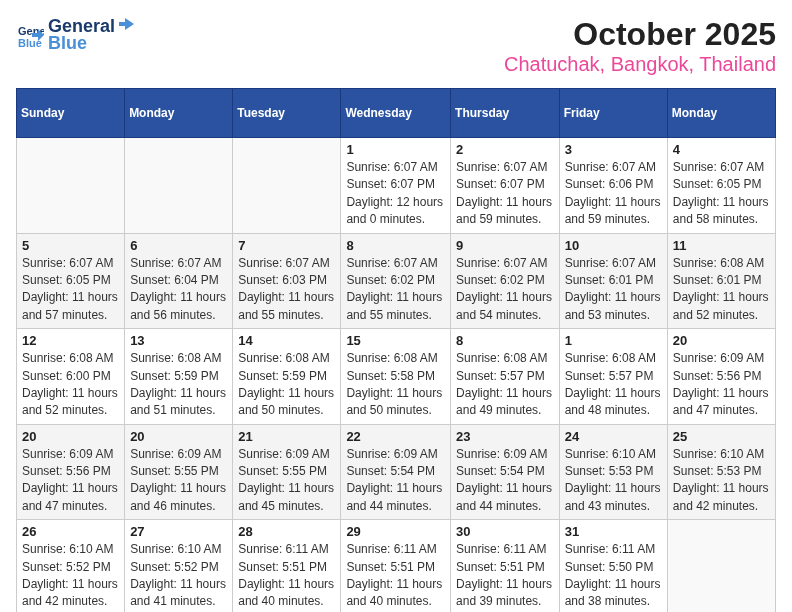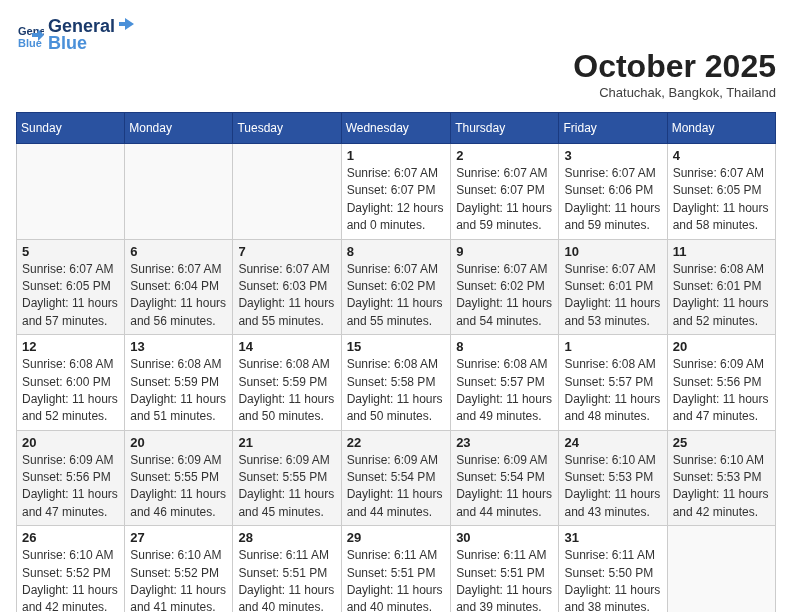--- a/index.html
+++ b/index.html
@@ -20,42 +20,41 @@
       display: flex;
       align-items: center;
     }
     .logo-icon {
       width: 28px;
       height: 28px;
       margin-right: 4px;
     }
     .title-block {
       text-align: right;
-      margin-top: 32px;
     }
     .month-title {
       font-size: 32px;
       font-weight: bold;
       color: #222;
     }
     .location {
-      font-size: 13px;
-      color: #404040;
+      font-size: 20px;
+      color: #ec4899;
     }
     .calendar {
       width: 100%;
       border-collapse: collapse;
       border: 1px solid #ccc;
     }
     .calendar th {
       background: #2a52a0;
       color: #fff;
       font-size: 12px;
-      font-weight: normal;
-      padding: 8px 4px;
+      font-weight: bold;
+      padding: 17px 4px;
       text-align: left;
       border: 1px solid #1a3a80;
       margin-top: 32px;
     }
     .calendar td {
       vertical-align: top;
       padding: 4px 5px;
       border: 1px solid #ccc;
       font-size: 10.5px;
       color: #333;

